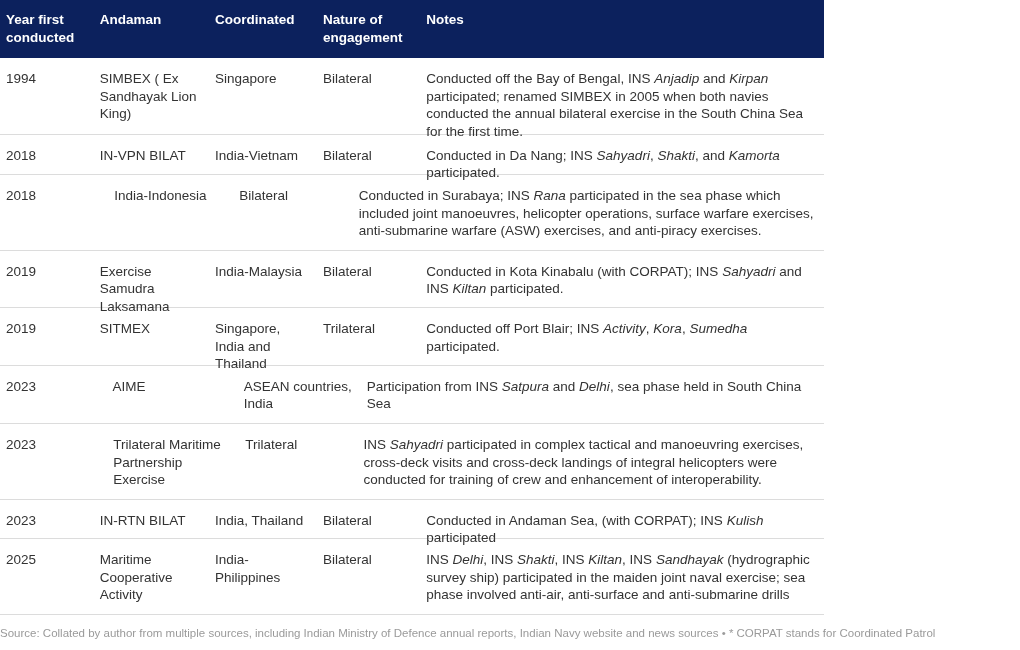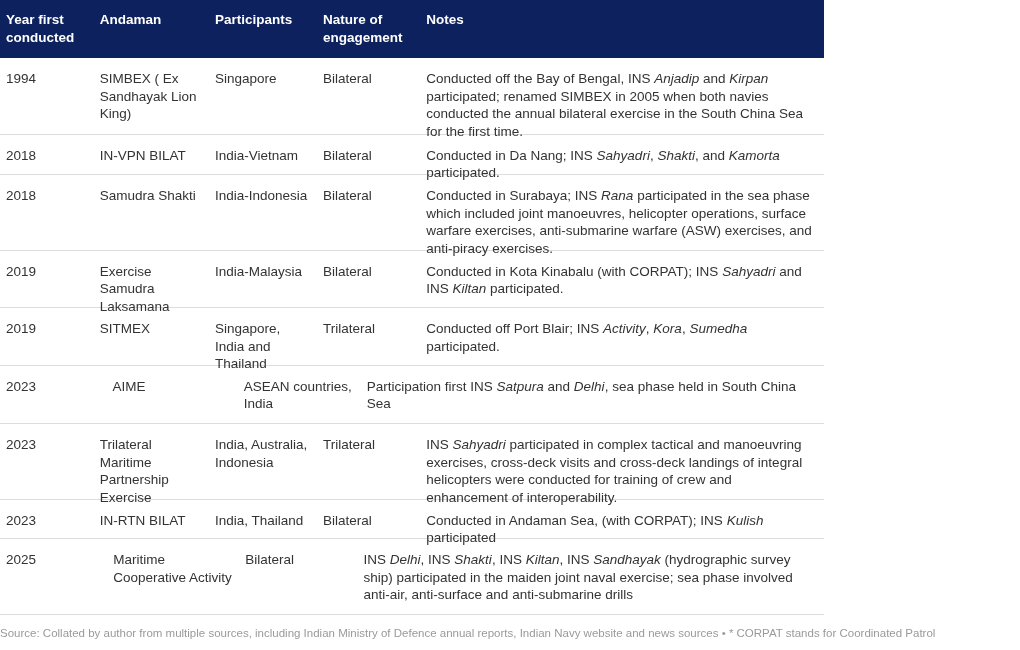--- a/index.html
+++ b/index.html
@@ -23,42 +23,41 @@
     font-size: 11.5px; color: #9a9a9a; padding-left: 0px; margin-top: 12px; white-space: nowrap;
   }
 </style>
 </head>
 <body>
 
 <div class="table">
   <div class="header">
     <div class="cell c-year">Year first conducted</div>
     <div class="cell c-ex">Andaman</div>
-    <div class="cell c-part">Participants</div>
+    <div class="cell c-part">Coordinated</div>
     <div class="cell c-nat">Nature of engagement</div>
     <div class="cell c-notes">Notes</div>
   </div>
   <div id="rows">
       <div class="row" style="height: 75.5px; box-sizing: content-box;">
         <div class="cell c-year">1994</div>
         <div class="cell c-ex">SIMBEX ( Ex Sandhayak Lion King)</div>
         <div class="cell c-part">Singapore</div>
         <div class="cell c-nat">Bilateral</div>
         <div class="cell c-notes notes"><span>Conducted off the Bay of Bengal, INS </span><em>Anjadip</em><span> and </span><em>Kirpan</em><span> participated; renamed SIMBEX in 2005 when both navies conducted the annual bilateral exercise in the South China Sea for the first time.</span></div>
       </div>
       <div class="row" style="height: 39.5px; box-sizing: content-box;">
         <div class="cell c-year">2018</div>
         <div class="cell c-ex">IN-VPN BILAT</div>
         <div class="cell c-part">India-Vietnam</div>
         <div class="cell c-nat">Bilateral</div>
         <div class="cell c-notes notes"><span>Conducted in Da Nang; INS </span><em>Sahyadri</em><span>, </span><em>Shakti</em><span>, and </span><em>Kamorta</em><span> participated.</span></div>
       </div>
       <div class="row" style="height: 74.5px; box-sizing: content-box;">
         <div class="cell c-year">2018</div>
-        <div class="cell c-ex">Samudra Shakti</div>
         <div class="cell c-part">India-Indonesia</div>
         <div class="cell c-nat">Bilateral</div>
         <div class="cell c-notes notes"><span>Conducted in Surabaya; INS </span><em>Rana</em><span> participated in the sea phase which included joint manoeuvres, helicopter operations, surface warfare exercises, anti-submarine warfare (ASW) exercises, and anti-piracy exercises.</span></div>
       </div>
       <div class="row" style="height: 56.5px; box-sizing: content-box;">
         <div class="cell c-year">2019</div>
         <div class="cell c-ex">Exercise Samudra Laksamana</div>
         <div class="cell c-part">India-Malaysia</div>
         <div class="cell c-nat">Bilateral</div>
         <div class="cell c-notes notes"><span>Conducted in Kota Kinabalu (with CORPAT); INS </span><em>Sahyadri</em><span> and INS </span><em>Kiltan</em><span> participated.</span></div>
@@ -67,37 +66,37 @@
         <div class="cell c-year">2019</div>
         <div class="cell c-ex">SITMEX</div>
         <div class="cell c-part">Singapore, India and Thailand</div>
         <div class="cell c-nat">Trilateral</div>
         <div class="cell c-notes notes"><span>Conducted off Port Blair; INS </span><em>Activity</em><span>, </span><em>Kora</em><span>, </span><em>Sumedha</em><span> participated.</span></div>
       </div>
       <div class="row" style="height: 57.5px; box-sizing: content-box;">
         <div class="cell c-year">2023</div>
         <div class="cell c-ex">AIME</div>
         <div class="cell c-part">ASEAN countries, India</div>
-        <div class="cell c-notes notes"><span>Participation first INS </span><em>Satpura</em><span> and </span><em>Delhi</em><span>, sea phase held in South China Sea</span></div>
+        <div class="cell c-notes notes"><span>Participation from INS </span><em>Satpura</em><span> and </span><em>Delhi</em><span>, sea phase held in South China Sea</span></div>
       </div>
       <div class="row" style="height: 74.5px; box-sizing: content-box;">
         <div class="cell c-year">2023</div>
         <div class="cell c-ex">Trilateral Maritime Partnership Exercise</div>
-        <div class="cell c-part">India, Australia, Indonesia</div>
         <div class="cell c-nat">Trilateral</div>
         <div class="cell c-notes notes"><span>INS </span><em>Sahyadri</em><span> participated in complex tactical and manoeuvring exercises, cross-deck visits and cross-deck landings of integral helicopters were conducted for training of crew and enhancement of interoperability.</span></div>
       </div>
       <div class="row" style="height: 38.5px; box-sizing: content-box;">
         <div class="cell c-year">2023</div>
         <div class="cell c-ex">IN-RTN BILAT</div>
         <div class="cell c-part">India, Thailand</div>
         <div class="cell c-nat">Bilateral</div>
         <div class="cell c-notes notes"><span>Conducted in Andaman Sea, (with CORPAT); INS </span><em>Kulish</em><span> participated</span></div>
       </div>
       <div class="row" style="height: 74.5px; box-sizing: content-box; justify-content: space-between;">
         <div class="cell c-year">2025</div>
         <div class="cell c-ex">Maritime Cooperative Activity</div>
+        <div class="cell c-part">India-Philippines</div>
         <div class="cell c-nat">Bilateral</div>
         <div class="cell c-notes notes"><span>INS </span><em>Delhi</em><span>, INS </span><em>Shakti</em><span>, INS </span><em>Kiltan</em><span>, INS </span><em>Sandhayak</em><span> (hydrographic survey ship) participated in the maiden joint naval exercise; sea phase involved anti-air, anti-surface and anti-submarine drills</span></div>
       </div>
     </div>
 </div>
 <div class="source">Source: Collated by author from multiple sources, including Indian Ministry of Defence annual reports, Indian Navy website and news sources • * CORPAT stands for Coordinated Patrol</div>
 
 </body></html>

